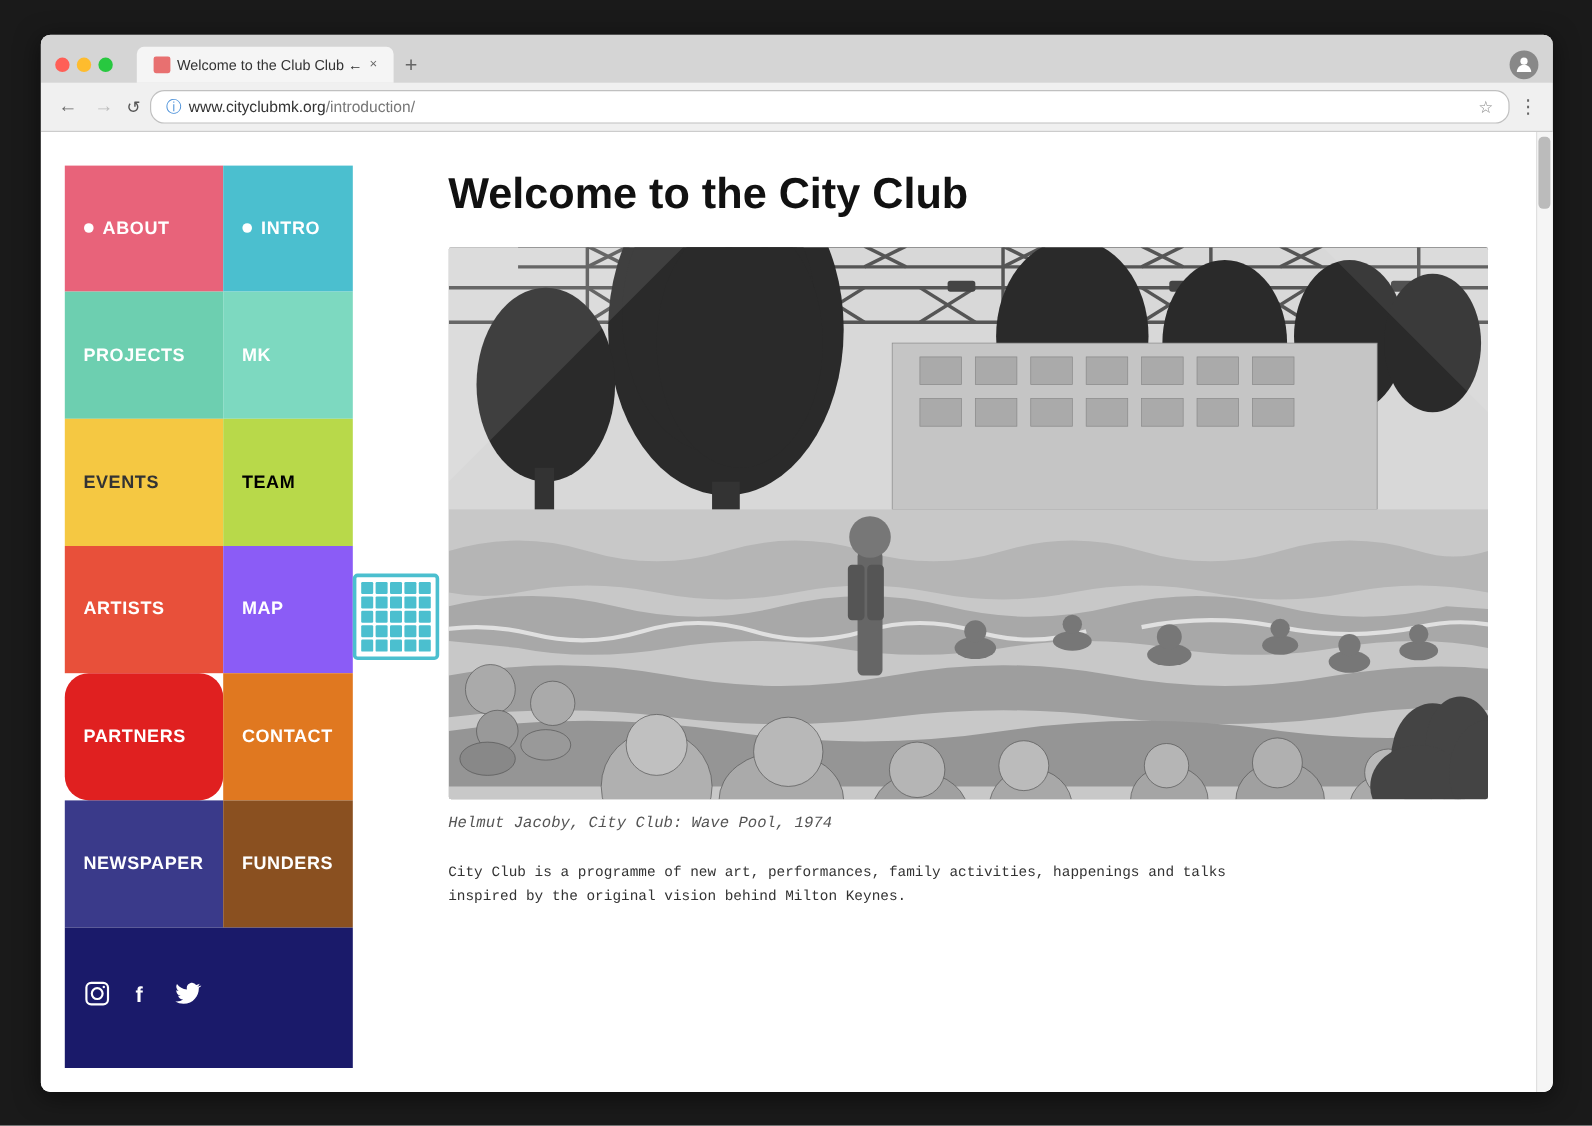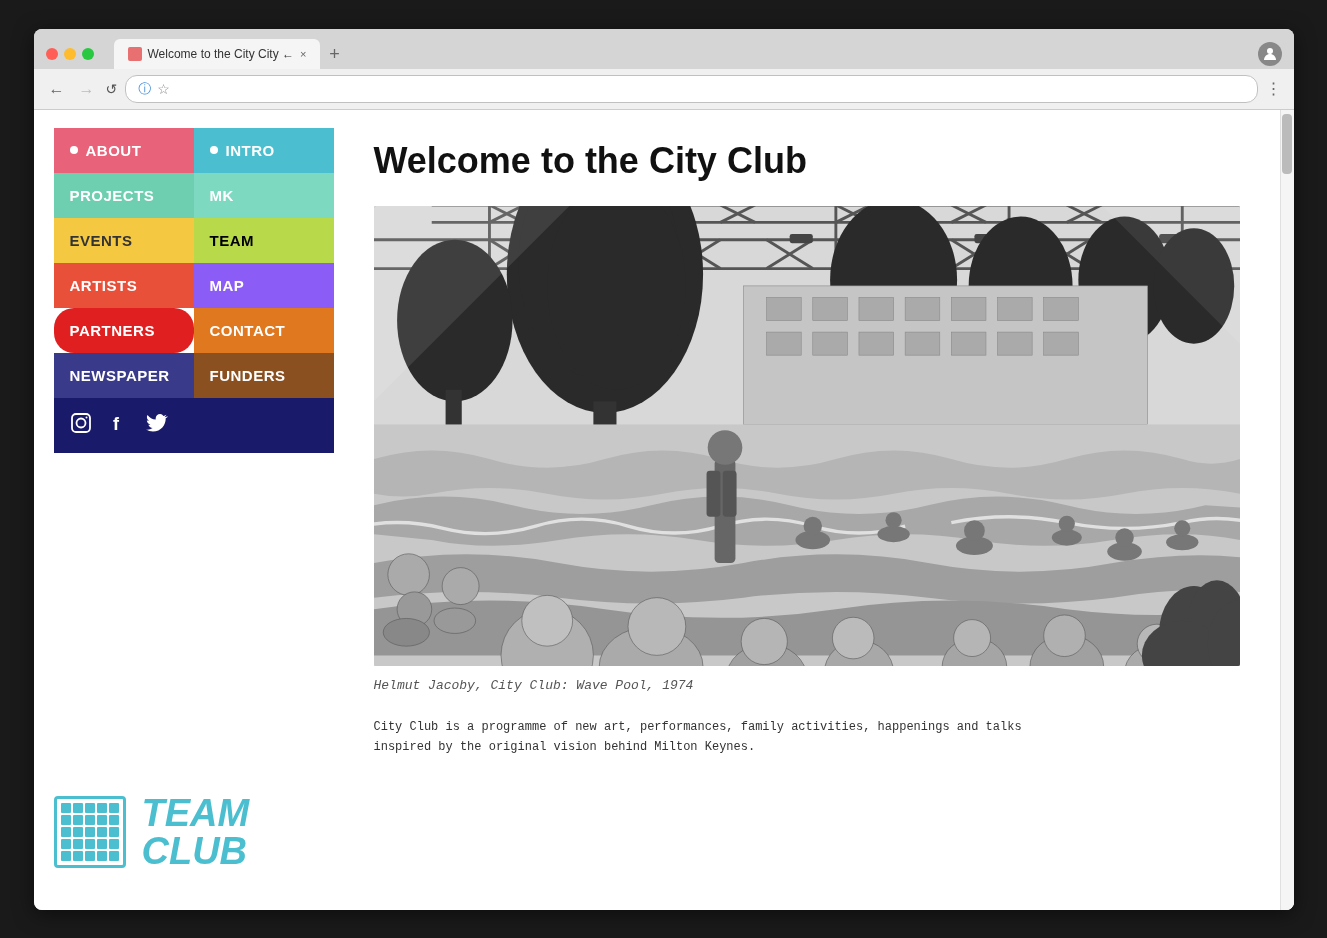--- a/index.html
+++ b/index.html
@@ -136,23 +136,22 @@
     .browser-content {
       background: white;
       display: flex;
       min-height: 800px;
     }
 
     
     .sidebar {
       width: 300px;
       flex-shrink: 0;
-      padding: 18px 0 20px 20px;
-      display: flex;
-      flex-direction: column;
+      padding: 28px 0 20px 20px;
+      display: flex;
       justify-content: space-between;
     }
     .nav-grid {
       display: grid;
       grid-template-columns: 1fr 1fr;
       width: 280px;
     }
     .nav-item {
       padding: 14px 16px;
       font-weight: bold;
@@ -287,39 +286,42 @@
 
   <div class="browser-titlebar">
     <div class="browser-dots">
       <div class="dot dot-red"></div>
       <div class="dot dot-yellow"></div>
       <div class="dot dot-green"></div>
     </div>
     <div class="browser-tabs">
       <div class="browser-tab">
         <div class="tab-favicon"></div>
-        <span>Welcome to the City City ←</span>
+        <span>Welcome to the Club Club ←</span>
         <span class="tab-close">×</span>
       </div>
       <div class="browser-tab-new">+</div>
     </div>
     <div class="browser-account">
       <svg width="16" height="16" viewBox="0 0 16 16" fill="white">
         <circle cx="8" cy="5" r="3"></circle>
         <path d="M2 14c0-3.3 2.7-6 6-6s6 2.7 6 6" fill="white"></path>
       </svg>
     </div>
   </div>
 
   <div class="browser-toolbar">
     <div class="nav-btn">←</div>
     <div class="nav-btn disabled">→</div>
     <div class="refresh-btn">↺</div>
     <div class="address-bar">
       <span class="address-info-icon">ⓘ</span>
+      <span class="address-text">
+        <span class="address-url-plain">www.cityclubmk.org</span><span class="address-url-path">/introduction/</span>
+      </span>
       <span class="star-icon">☆</span>
     </div>
     <div class="menu-icon">⋮</div>
   </div>
 
   <div class="browser-content">
 
     <div class="sidebar">
       <div class="nav-grid">
 

